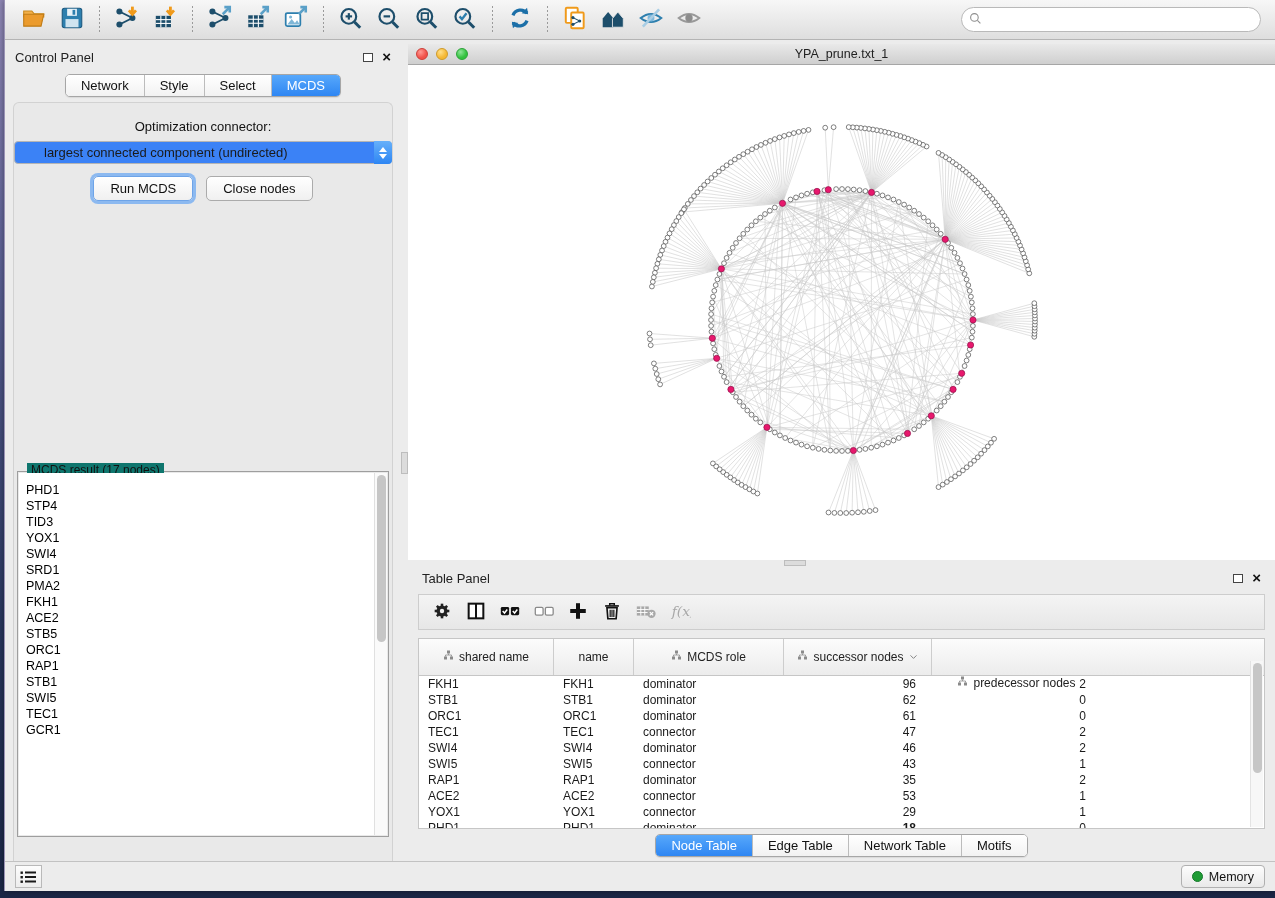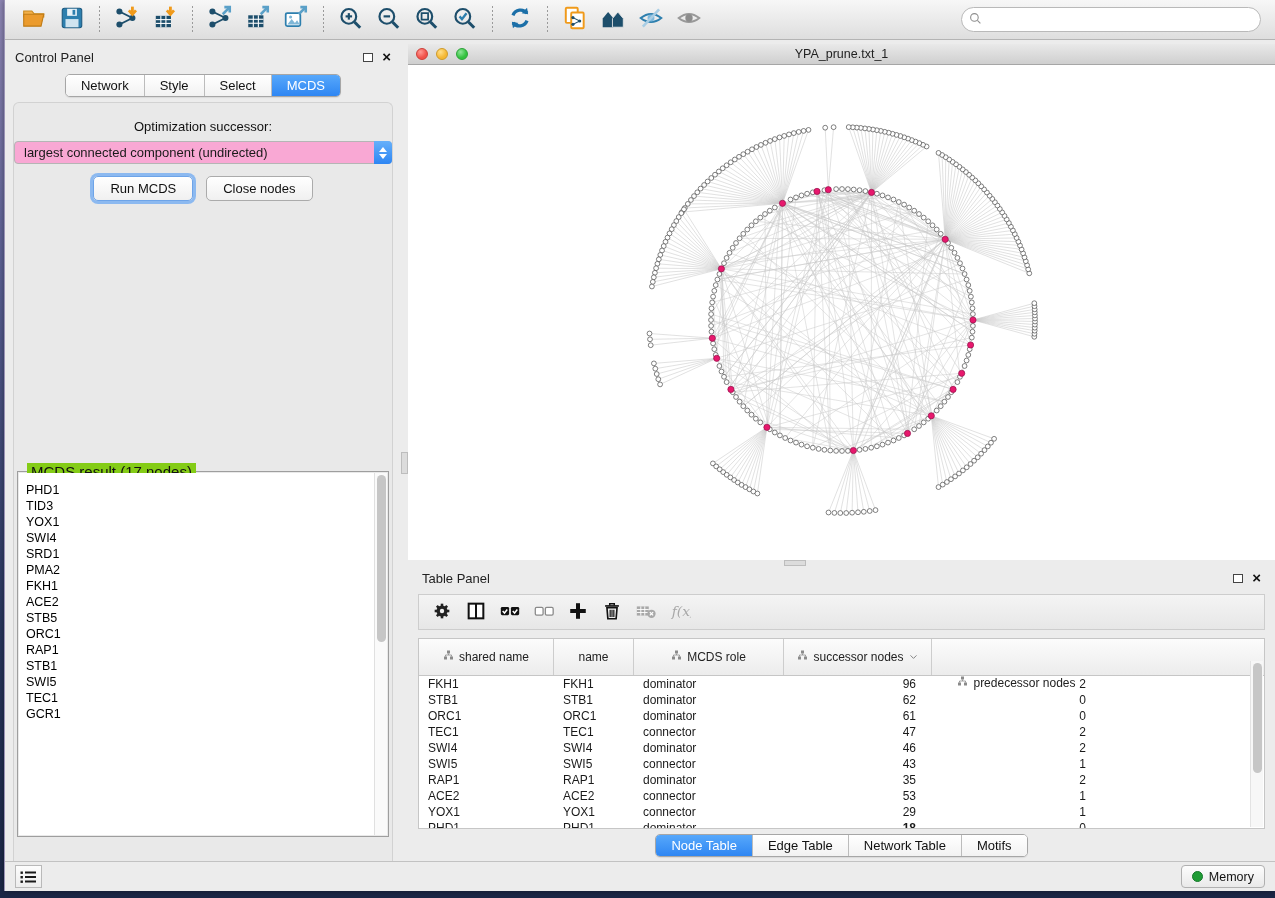--- a/index.html
+++ b/index.html
@@ -39,35 +39,35 @@
     background:#fff; box-shadow:0 1px 1px rgba(0,0,0,.08); }
   .seg .seg-btn { border:0; border-right:1px solid #bcbcbc; background:linear-gradient(#ffffff,#f2f2f2);
     padding:3px 15px; font-size:13px; font-family:inherit; color:#111; cursor:default; }
   .seg .seg-btn:last-child { border-right:0; }
   .seg .seg-btn.sel { background:linear-gradient(#57a8fb,#2e86f3); color:#fff; }
   .cp-content { flex:1; margin:2px 8px 0 8px; background:#e9e9e9;
     border:1px solid #d2d2d2; border-bottom:0; border-radius:6px 6px 0 0;
     position:relative; padding-top:16px; min-height:0; }
   .crit-label { text-align:center; font-size:13px; color:#111; }
   .select-row { display:flex; justify-content:center; margin-top:7px; }
-  .mac-select { width:384px; height:23px; background:#f9a8d4; border:1px solid #b5b5b5;
-    border-radius:4px; display:flex; align-items:center; position:relative; }
+  .mac-select { width:384px; height:23px; background:#3b82f6; border:1px solid #b5b5b5;
+    border-radius:4px; display:flex; align-items:center; position:relative;padding-left:20px; }
   .mac-select .val { flex:1; padding:0 6px 0 9px; font-size:13px; white-space:nowrap; overflow:hidden; }
   .mac-select .stepper { width:18px; height:23px; margin-right:-1px; border-radius:0 4px 4px 0;
     background:linear-gradient(#66b0fa,#2e86f3); display:flex; flex-direction:column;
     align-items:center; justify-content:center; gap:2px; }
   .btn-row { display:flex; justify-content:center; gap:13px; margin-top:12px; }
   .mac-btn { background:linear-gradient(#ffffff,#f0f0f0); border:1px solid #ababab; border-radius:5px;
     padding:4px 16px; font-size:13px; font-family:inherit; color:#111; cursor:default; }
   .mac-btn.focused { box-shadow:0 0 0 3px rgba(90,160,245,.65); border-color:#6ea4e8; }
 
   .fieldset { position:absolute; left:3px; right:3px; top:368px; bottom:24px;
     border:1px solid #9e9e9e; }
-  .fieldset .legend { position:absolute; top:-9px; left:9px; background:#84cc16;
-    padding:0 4px; font-size:15px; color:#111; }
+  .fieldset .legend { position:absolute; top:-9px; left:9px; background:#0f766e;
+    padding:0 4px; font-size:12px; color:#111; }
   .mcds-list { position:absolute; inset:1px; background:#fff; overflow:hidden;
     padding:9px 0 0 7px; font-size:12.5px; line-height:16px; color:#000; }
   .mcds-scroll { position:absolute; top:1px; right:1px; bottom:1px; width:13px;
     background:#fafafa; border-left:1px solid #e0e0e0; }
   .mcds-scroll .thumb { position:absolute; top:2px; left:1.5px; width:9px; height:46%;
     background:#c6c6c6; border-radius:5px; }
 
   
   .v-divider { width:7px; flex:0 0 7px; position:relative; }
   .v-divider .grab { position:absolute; left:0; top:408px; width:7px; height:22px;
@@ -314,21 +314,21 @@
       </div>
       <div class="cp-tabs">
         <span class="seg" id="cp-tabs-seg">
             <button class="seg-btn">Network</button>
             <button class="seg-btn">Style</button>
             <button class="seg-btn">Select</button>
             <button class="seg-btn sel">MCDS</button>
           </span>
       </div>
       <div class="cp-content">
-        <div class="crit-label">Optimization successor:</div>
+        <div class="crit-label">Optimization connector:</div>
         <div class="select-row">
           <div class="mac-select">
             <span class="val">largest connected component (undirected)</span>
             <span class="stepper">
               <svg width="8" height="5" viewBox="0 0 8 5">
                   <path d="M4 0L8 5H0z" fill="#fff"></path>
                 </svg>
               <svg width="8" height="5" viewBox="0 0 8 5">
                   <path d="M4 5L0 0h8z" fill="#fff"></path>
                 </svg>
@@ -336,20 +336,21 @@
           </div>
         </div>
         <div class="btn-row">
           <button class="mac-btn focused">Run MCDS</button>
           <button class="mac-btn">Close nodes</button>
         </div>
         <div class="fieldset">
           <span class="legend">MCDS result (17 nodes)</span>
           <div class="mcds-list" id="mcds-list">
               <div>PHD1</div>
+              <div>STP4</div>
               <div>TID3</div>
               <div>YOX1</div>
               <div>SWI4</div>
               <div>SRD1</div>
               <div>PMA2</div>
               <div>FKH1</div>
               <div>ACE2</div>
               <div>STB5</div>
               <div>ORC1</div>
               <div>RAP1</div>

